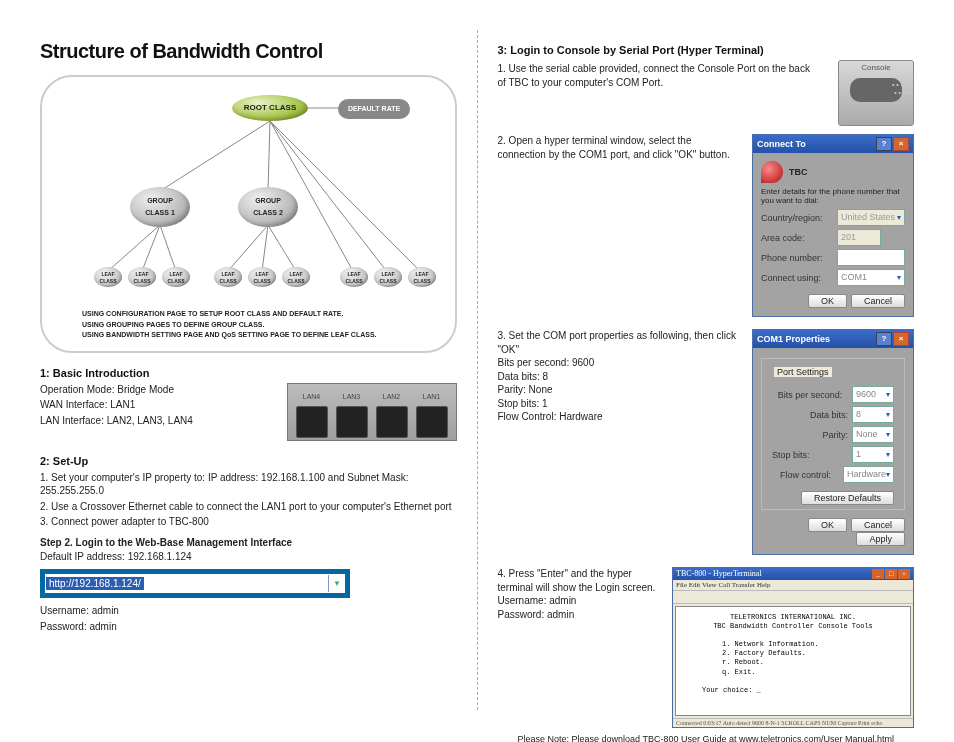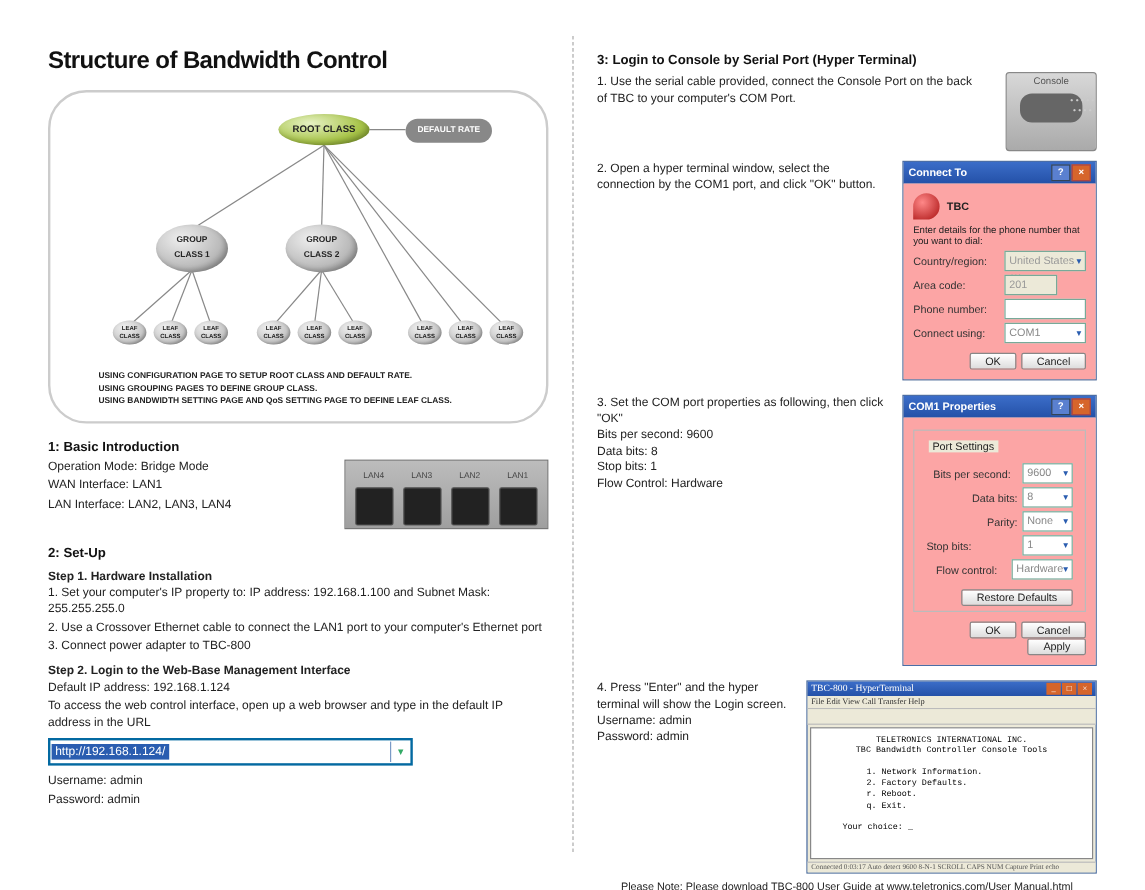--- a/index.html
+++ b/index.html
@@ -24,28 +24,28 @@
 .leaf .ball{width:28px;height:20px;background:radial-gradient(ellipse at 35% 30%,#f0f0f0,#c8c8c8 60%,#888);border-radius:50%;font-size:5px;line-height:7px;padding-top:4px;box-shadow:inset -1px -1px 3px rgba(0,0,0,0.25);height:16px}
 .l1{left:42px}.l2{left:76px}.l3{left:110px}
 .l4{left:162px}.l5{left:196px}.l6{left:230px}
 .l7{left:288px}.l8{left:322px}.l9{left:356px}
 svg.lines{position:absolute;left:0;top:0;pointer-events:none}
 .diag-notes{font-size:7px;font-weight:bold;margin:8px 0 0 30px;line-height:1.5}
 .lan-img{float:right;width:160px;height:50px;background:linear-gradient(#bcbcbc,#9f9f9f);border:1px solid #777;display:flex;justify-content:space-around;align-items:flex-end;padding:4px 4px 2px 4px;margin-left:8px}
 .lan-port{width:30px;height:30px;background:#222;border:1px solid #555;position:relative;border-radius:2px}
 .lan-port::before{content:attr(data-lbl);position:absolute;top:-14px;left:0;right:0;font-size:7px;text-align:center;color:#444}
 .url-box{margin:6px 0;display:flex;align-items:center}
-.url-box .combo{border:2px solid #0369a1;height:19px;width:300px;display:flex;align-items:center;background:#fff;font-size:10px}
+.url-box .combo{border:5px solid #0369a1;height:19px;width:300px;display:flex;align-items:center;background:#fff;font-size:10px}
 .url-box .combo span{background:#2a5db0;color:#fff;padding:1px 3px;margin:1px}
 .url-box .arrow{width:16px;height:17px;border-left:1px solid #7a9ac6;text-align:center;color:#3a6;line-height:17px;font-size:9px}
 .win{border:1px solid #4a6da7;background:#ece9d8;font-family:Tahoma,Arial;font-size:9px;margin-bottom:6px}
 .win-title{background:linear-gradient(#3b6dc8,#2451a8);color:#fff;padding:2px 4px;display:flex;justify-content:space-between;align-items:center;font-size:9px;font-weight:bold}
 .win-title .btns span{display:inline-block;width:14px;height:12px;background:#d6652b;margin-left:1px;text-align:center;line-height:11px;font-size:8px;border:1px solid #a44}
 .win-title .btns .help{background:#5a80d0;border-color:#345}
-.win-body{padding:8px;background:#fca5a5}
+.win-body{padding:8px;background:#a3a3a3}
 .frm-row{display:flex;align-items:center;margin:3px 0;font-size:9px}
 .frm-row label{width:76px;text-align:left;color:#333}
 .frm-row .field{flex:1;border:1px solid #7a9;background:#fff;height:15px;line-height:15px;padding:0 3px;font-size:9px;color:#888;display:flex;justify-content:space-between}
 .frm-row .field.sel::after{content:"▾";color:#2a5db0;font-size:8px}
 .frm-row .field.dis{background:#ece9d8;color:#999}
 .btn{display:inline-block;border:1px solid #888;background:linear-gradient(#fff,#ddd);padding:1px 12px;font-size:9px;border-radius:2px;margin-left:4px}
 .btnrow{text-align:right;margin-top:8px}
 .fieldset{border:1px solid #bbb;padding:8px 10px 4px 10px;margin:2px 0}
 .fieldset .legend{font-size:9px;margin:-14px 0 6px 2px;background:#ece9d8;display:inline-block;padding:0 3px}
 .right-top{display:flex;gap:20px;margin-bottom:8px}
@@ -143,28 +143,26 @@
     <div class="lan-port" data-lbl="LAN3"></div>
     <div class="lan-port" data-lbl="LAN2"></div>
     <div class="lan-port" data-lbl="LAN1"></div>
   </div>
   <p class="line">Operation Mode: Bridge Mode</p>
   <p class="line">WAN Interface: LAN1</p>
   <p class="line">LAN Interface: LAN2, LAN3, LAN4</p>
   <div style="clear:both"></div>
 
   <h2>2: Set-Up</h2>
-  <div class="step-head">Step 1. Hardware Installation</div>
   <p class="line">1. Set your computer's IP property to: IP address: 192.168.1.100 and Subnet Mask: 255.255.255.0</p>
   <p class="line">2. Use a Crossover Ethernet cable to connect the LAN1 port to your computer's Ethernet port</p>
   <p class="line">3. Connect power adapter to TBC-800</p>
 
   <div class="step-head">Step 2. Login to the Web-Base Management Interface</div>
   <p class="line">Default IP address: 192.168.1.124</p>
-  <p class="line">To access the web control interface, open up a web browser and type in the default IP address in the URL</p>
 
   <div class="url-box">
     <div class="combo">
           <span>http://192.168.1.124/</span>
           <div style="flex:1"></div>
           <div class="arrow">▾</div>
         </div>
   </div>
 
   <p class="line">Username: admin</p>
@@ -216,20 +214,21 @@
         <div class="btnrow"><span class="btn">OK</span><span class="btn">Cancel</span></div>
       </div>
     </div>
   </div>
 
   <div class="row-flex">
     <div class="txt">
       <div>3. Set the COM port properties as following, then click "OK"</div>
       <div>Bits per second: 9600</div>
       <div>Data bits: 8</div>
+      <div>Parity: None</div>
       <div>Stop bits: 1</div>
       <div>Flow Control: Hardware</div>
     </div>
     <div class="win" style="width:160px">
       <div class="win-title">
             <span>COM1 Properties</span>
             <span class="btns"><span class="help">?</span><span>×</span></span>
           </div>
       <div class="win-body">
         <div class="fieldset">

